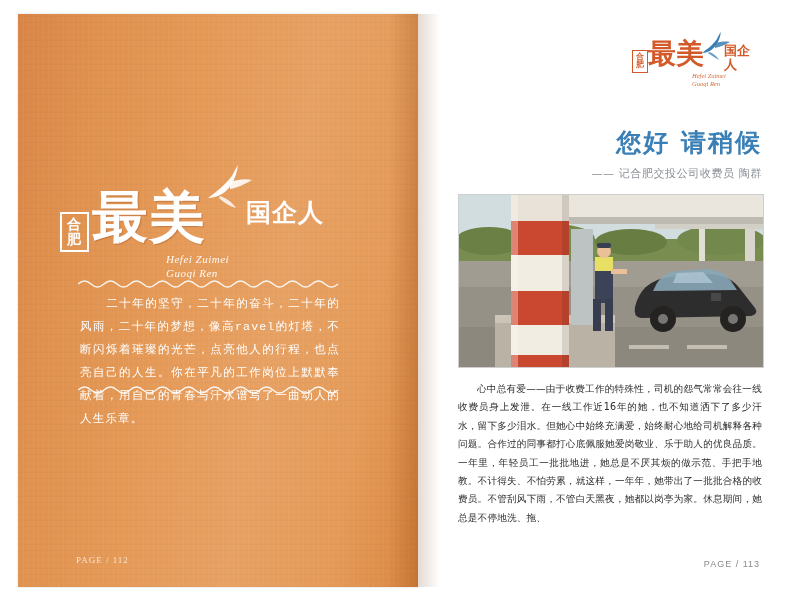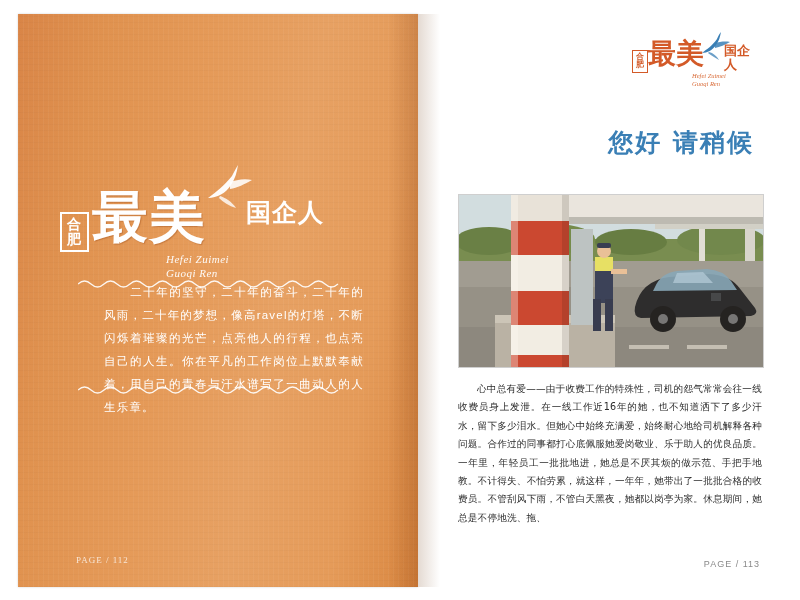--- a/index.html
+++ b/index.html
@@ -127,29 +127,28 @@
     position: absolute;
     left: 60px;
     top: 368px;
     width: 262px;
     height: 12px;
   }
 
   .left-paragraph {
     position: absolute;
     left: 62px;
-    top: 267px;
+    top: 278px;
     width: 260px;
-    font-family: Liberation Sans, sans-serif;
+    font-family: Liberation Mono, monospace;
     font-size: 11.5px;
     line-height: 2.0;
     color: #ffffff;
     letter-spacing: 1.2px;
     text-align: justify;
-    margin-left: 24px;
   }
   .left-paragraph .indent {
     display: inline-block;
     width: 26px;
   }
 
   .left-pagenum {
     position: absolute;
     left: 58px;
     bottom: 22px;
@@ -234,21 +233,21 @@
     top: 34px;
     font-size: 6.5px;
     color: #d86a36;
     font-family: "Liberation Serif", serif;
     font-style: italic;
     line-height: 1.3;
   }
 
   .article-title {
     position: absolute;
-    right: 30px;
+    right: 22px;
     top: 112px;
     font-family: "DejaVu Serif", serif;
     font-size: 25px;
     font-weight: bold;
     color: #3a7fb5;
     letter-spacing: 2px;
     text-align: left;
   }
   .article-subtitle {
     position: absolute;
@@ -356,20 +355,21 @@
       <div class="mini-hefei">合肥</div>
       <div class="mini-zuimei">最美</div>
       <div class="mini-guoqiren">国企人</div>
       <div class="mini-pinyin">
         <div>Hefei Zuimei</div>
         <div>Guoqi Ren</div>
       </div>
     </div>
 
     <div class="article-title">您好 请稍候</div>
+    <div class="article-subtitle">—— 记合肥交投公司收费员 陶群</div>
 
     <div class="photo">
       <svg viewBox="0 0 304 172" width="304" height="172" aria-hidden="true">
 
         <rect x="0" y="0" width="304" height="70" fill="#cfe0e8"></rect>
 
         <rect x="0" y="44" width="304" height="26" fill="#6f8a4e"></rect>
         <ellipse cx="30" cy="46" rx="34" ry="14" fill="#5f7c42"></ellipse>
         <ellipse cx="96" cy="44" rx="40" ry="15" fill="#6b8848"></ellipse>
         <ellipse cx="172" cy="47" rx="36" ry="13" fill="#5c793f"></ellipse>

